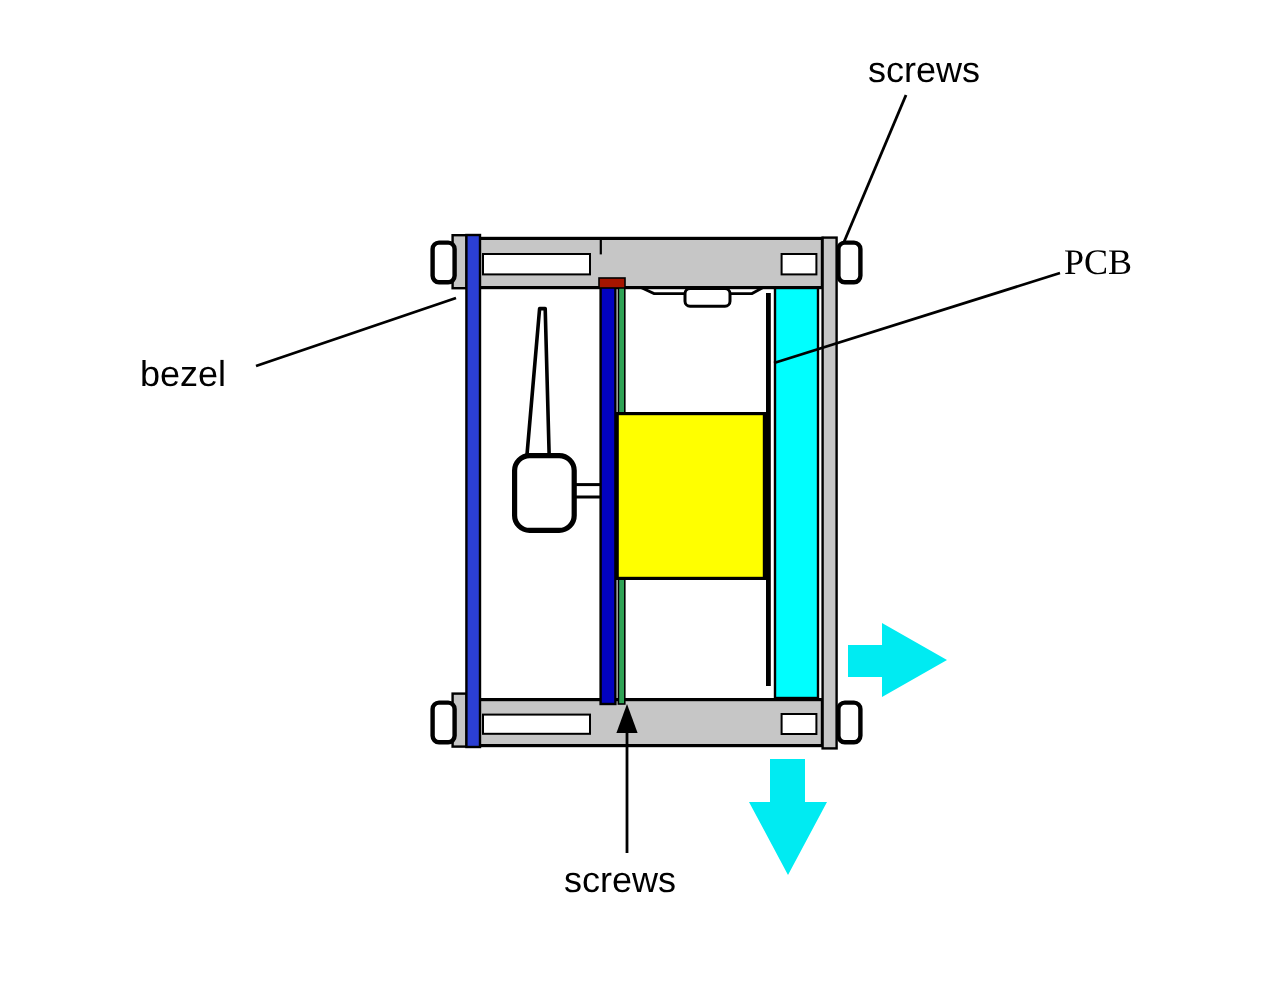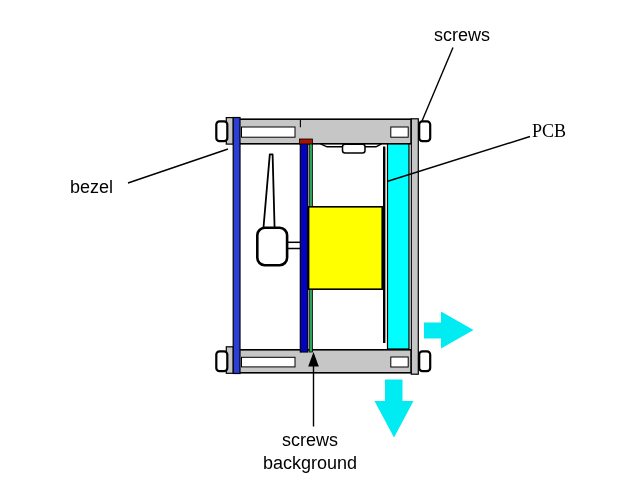--- a/index.html
+++ b/index.html
@@ -113,16 +113,15 @@
   </svg>
 
   <div class="diagram-label" style="left:70px;top:176px;">bezel</div>
 
   <div class="diagram-label" style="left:434px;top:24px;">screws</div>
 
   <div class="diagram-label" style="left:532px;top:120px;font-family:Liberation Serif, serif;">PCB</div>
 
   <div class="diagram-label centered" style="left:240px;top:429px;width:140px;">
     <div>screws</div>
-    <div>background</div>
   </div>
 
 </div>
 
 </body></html>

